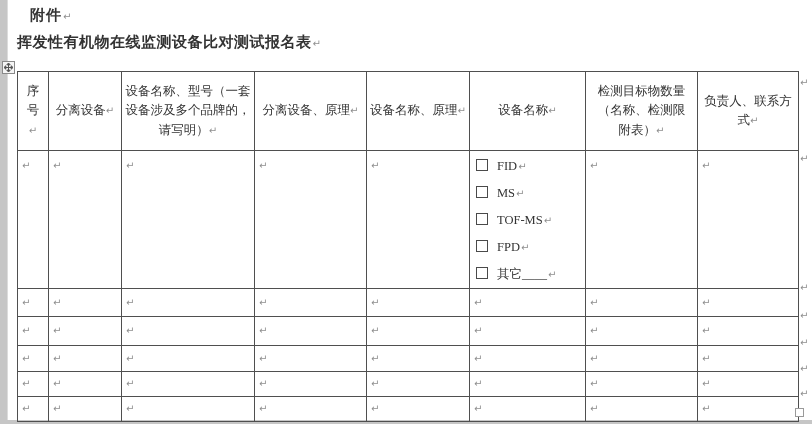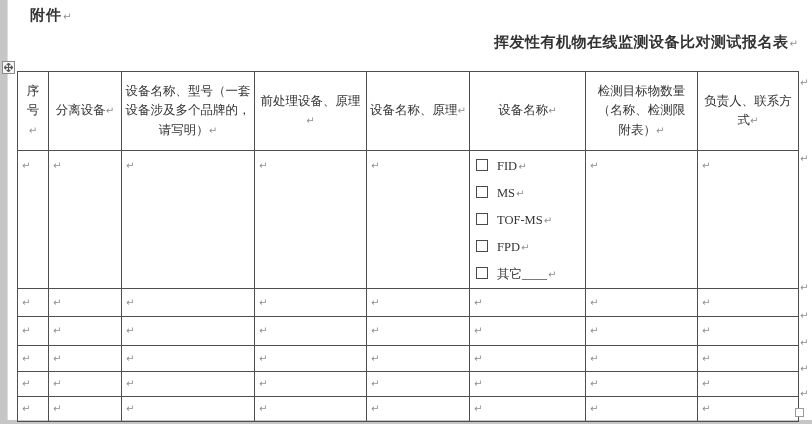--- a/index.html
+++ b/index.html
@@ -16,21 +16,21 @@
   .canvas-band-bottom{
     position:absolute;left:0;top:420px;width:812px;height:4px;
     background:#c6c6c6;
   }
   .attachment{
     position:absolute;left:30px;top:6px;
     font-size:15px;font-weight:bold;letter-spacing:1px;white-space:nowrap;
   }
   .doc-title{
     position:absolute;left:17px;top:33px;width:781px;
-    text-align:right;font-size:15px;font-weight:bold;letter-spacing:0.5px;
+    text-align:left;font-size:15px;font-weight:bold;letter-spacing:0.5px;
   }
   .mk{
     color:#8f8f8f;font-size:10px;font-weight:normal;letter-spacing:0;
     font-family:"DejaVu Sans","Liberation Sans",sans-serif;
     vertical-align:baseline;
   }
   .mk-inline{margin-left:1px;}
   .move-handle{
     position:absolute;left:2px;top:61px;width:13px;height:13px;
     background:#f5f5f5;border:1px solid #8a8a8a;box-sizing:border-box;
@@ -100,21 +100,21 @@
     <col style="width:103px">
       <col style="width:116px">
       <col style="width:112px">
       <col style="width:101px">
   </colgroup>
   <tbody>
       <tr style="height:79px">
     <td class="hdr hdr-serial"><span>序号</span><span class="mk">↵</span></td>
     <td class="hdr"><span>分离设备</span><span class="mk">↵</span></td>
     <td class="hdr"><span>设备名称、型号（一套设备涉及多个品牌的，请写明）</span><span class="mk">↵</span></td>
-    <td class="hdr"><span>前处理设备、原理</span><span class="mk">↵</span></td>
+    <td class="hdr"><span>分离设备、原理</span><span class="mk">↵</span></td>
     <td class="hdr"><span>设备名称、原理</span><span class="mk">↵</span></td>
     <td class="hdr"><span>设备名称</span><span class="mk">↵</span></td>
     <td class="hdr hdr-target"><span>检测目标物数量（名称、检测限附表）</span><span class="mk">↵</span></td>
     <td class="hdr"><span>负责人、联系方式</span><span class="mk">↵</span></td>
   </tr>
   <tr style="height:125px">
     <td class="cell-tall"><span class="mk">↵</span></td>
     <td class="cell-tall"><span class="mk">↵</span></td>
     <td class="cell-tall"><span class="mk">↵</span></td>
     <td class="cell-tall"><span class="mk">↵</span></td>

